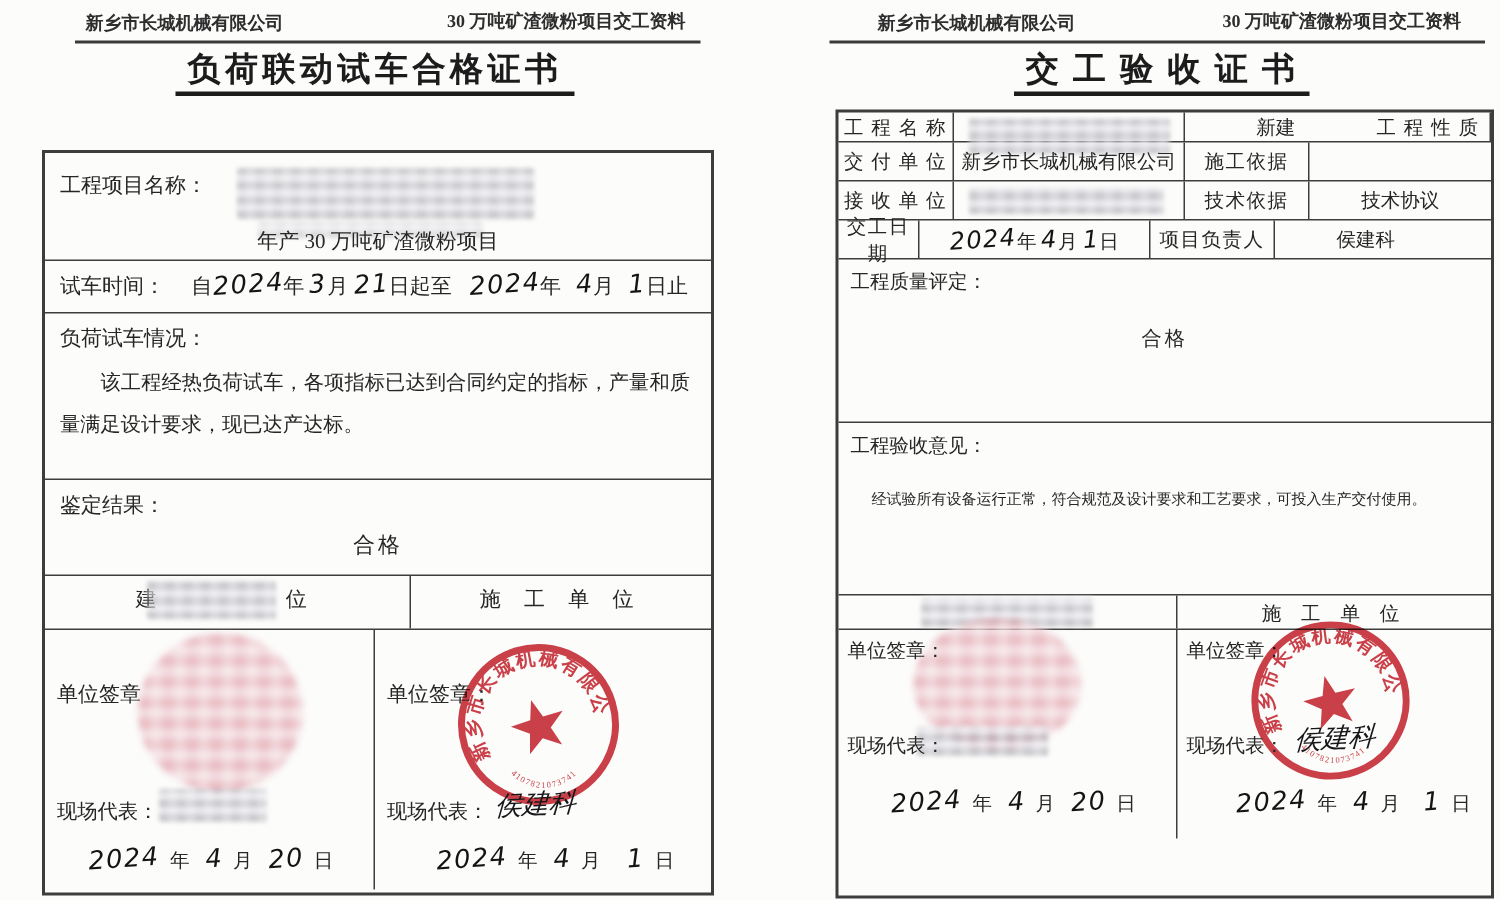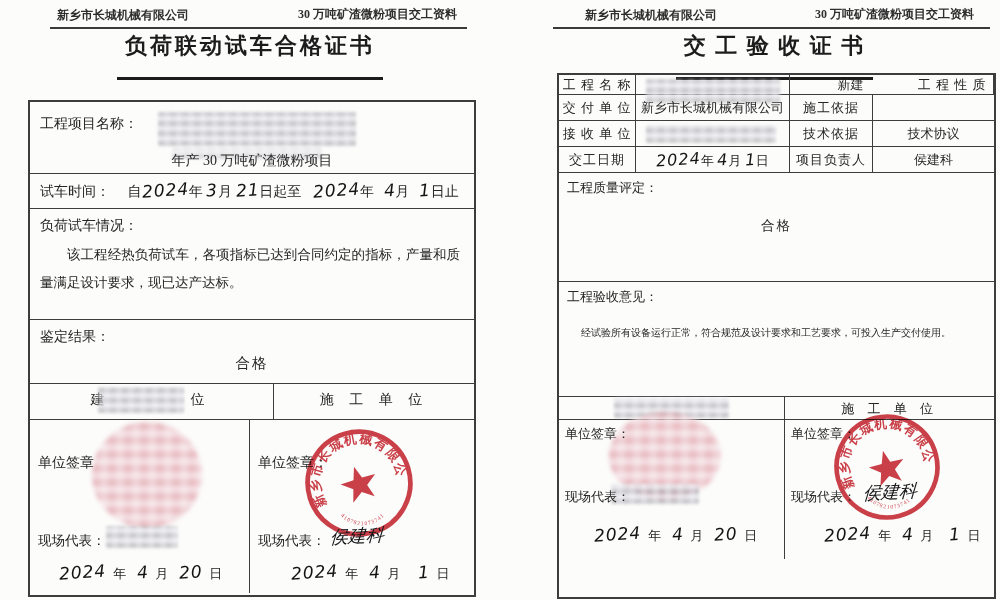--- a/index.html
+++ b/index.html
@@ -7,21 +7,21 @@
           font-family:"Liberation Serif",serif;color:#262626;}
   .doc{position:absolute;top:0;height:600px;}
   .doc-left{left:0;width:500px;}
   .doc-right{left:500px;width:500px;}
 
   .hdr-text{position:absolute;font-size:12px;font-weight:bold;color:#2e2e2e;white-space:nowrap;}
   .hdr-rule{position:absolute;height:0;border-bottom:2px solid #3a3a3a;}
 
   .doc-title{position:absolute;text-align:center;font-size:22px;font-weight:bold;
              letter-spacing:3px;color:#1c1c1c;}
-  .doc-title span{display:inline-block;border-bottom:3px solid #1c1c1c;padding:0 8px 16px;}
+  .doc-title span{display:inline-block;border-bottom:3px solid #1c1c1c;padding:0 8px 0;}
 
   .tbl{position:absolute;border:2px solid #3d3d3d;background:transparent;}
   .row{position:relative;border-bottom:1.6px solid #3d3d3d;box-sizing:border-box;}
   .row:last-child{border-bottom:none;}
   .lbl{font-size:14px;color:#262626;white-space:nowrap;}
   .abs{position:absolute;}
 
   .split{display:flex;height:100%;}
   .cell-l{box-sizing:border-box;border-right:1.6px solid #3d3d3d;position:relative;}
   .cell-r{position:relative;flex:1;}
@@ -186,21 +186,21 @@
       </div>
       <div class="gridrow" style="height:26px;">
         <div class="gc lab b1" style="width:77px;">接 收 单 位</div>
         <div class="gc b1" style="width:154px;">
           <div class="redact" style="left:10px;top:4px;width:130px;height:18px;"></div>
         </div>
         <div class="gc lab b1" style="width:83px;">技术依据</div>
         <div class="gc" style="width:121px;">技术协议</div>
       </div>
       <div class="gridrow" style="height:26px;">
-        <div class="gc lab b1" style="width:77px;">交工日期</div>
+        <div class="gc lab b1" style="width:54px;">交工日期</div>
         <div class="gc b1" style="width:154px;">
           <span style="white-space:nowrap;font-size:13px;">
             <span class="hw" style="font-size:16px;">2024</span><span>年</span>
             <span class="hw" style="font-size:16px;">4</span><span>月</span>
             <span class="hw" style="font-size:16px;">1</span><span>日</span>
           </span>
         </div>
         <div class="gc lab b1" style="width:83px;">项目负责人</div>
         <div class="gc" style="width:121px;">侯建科</div>
       </div>

